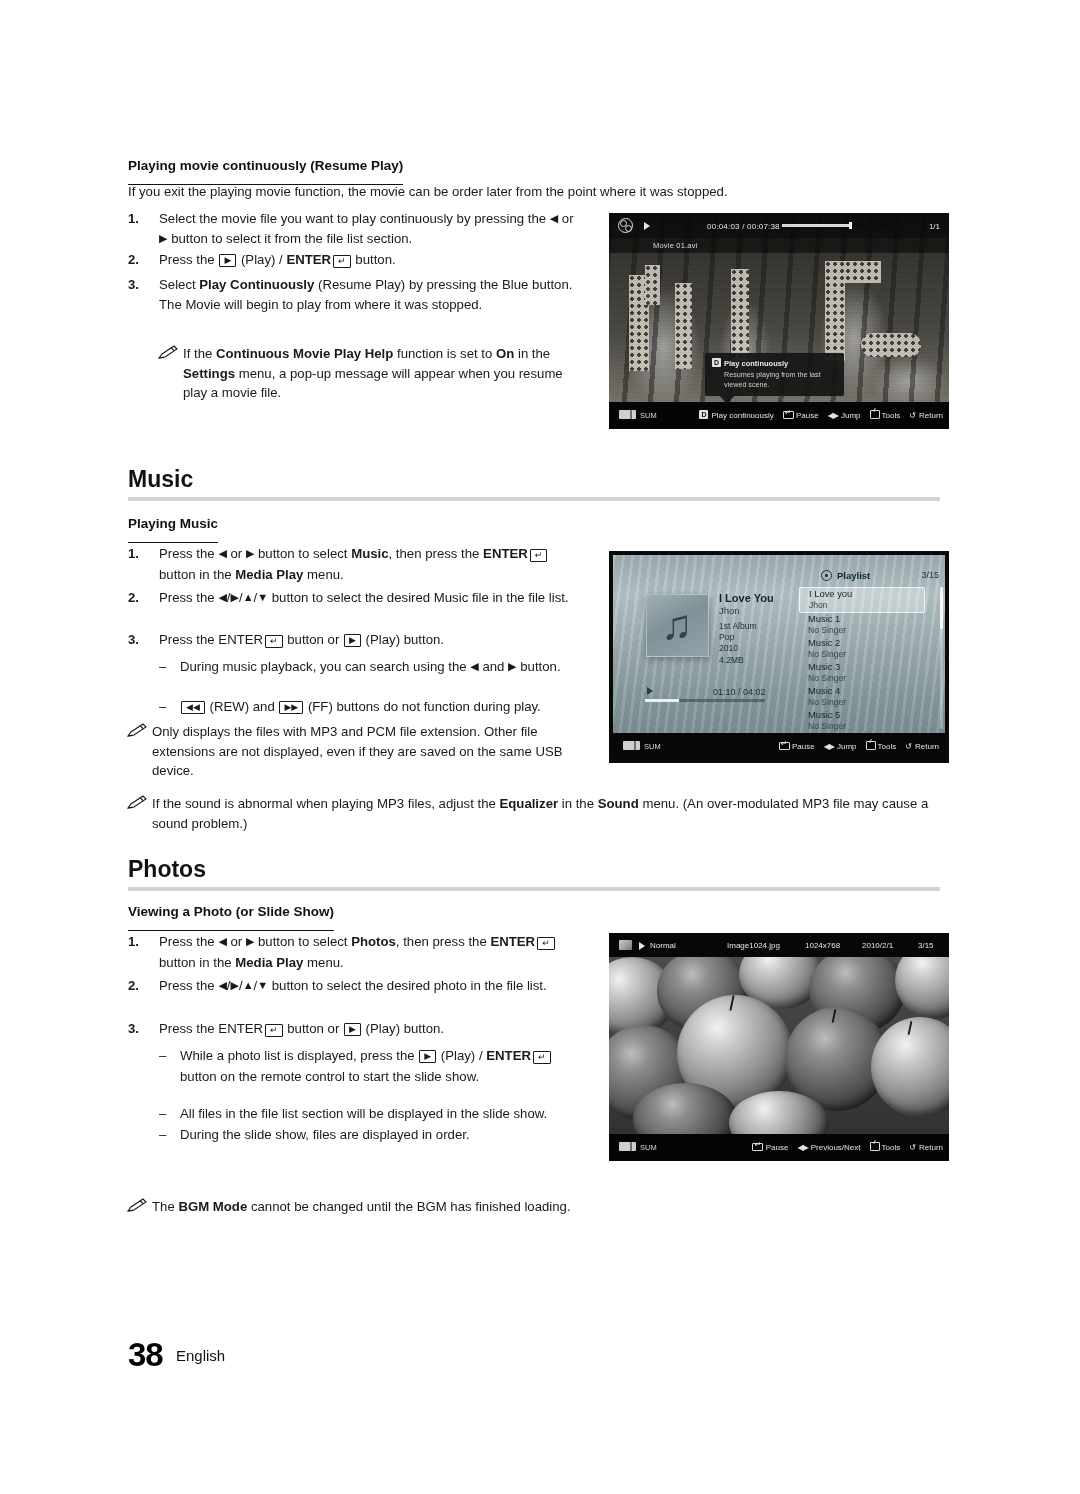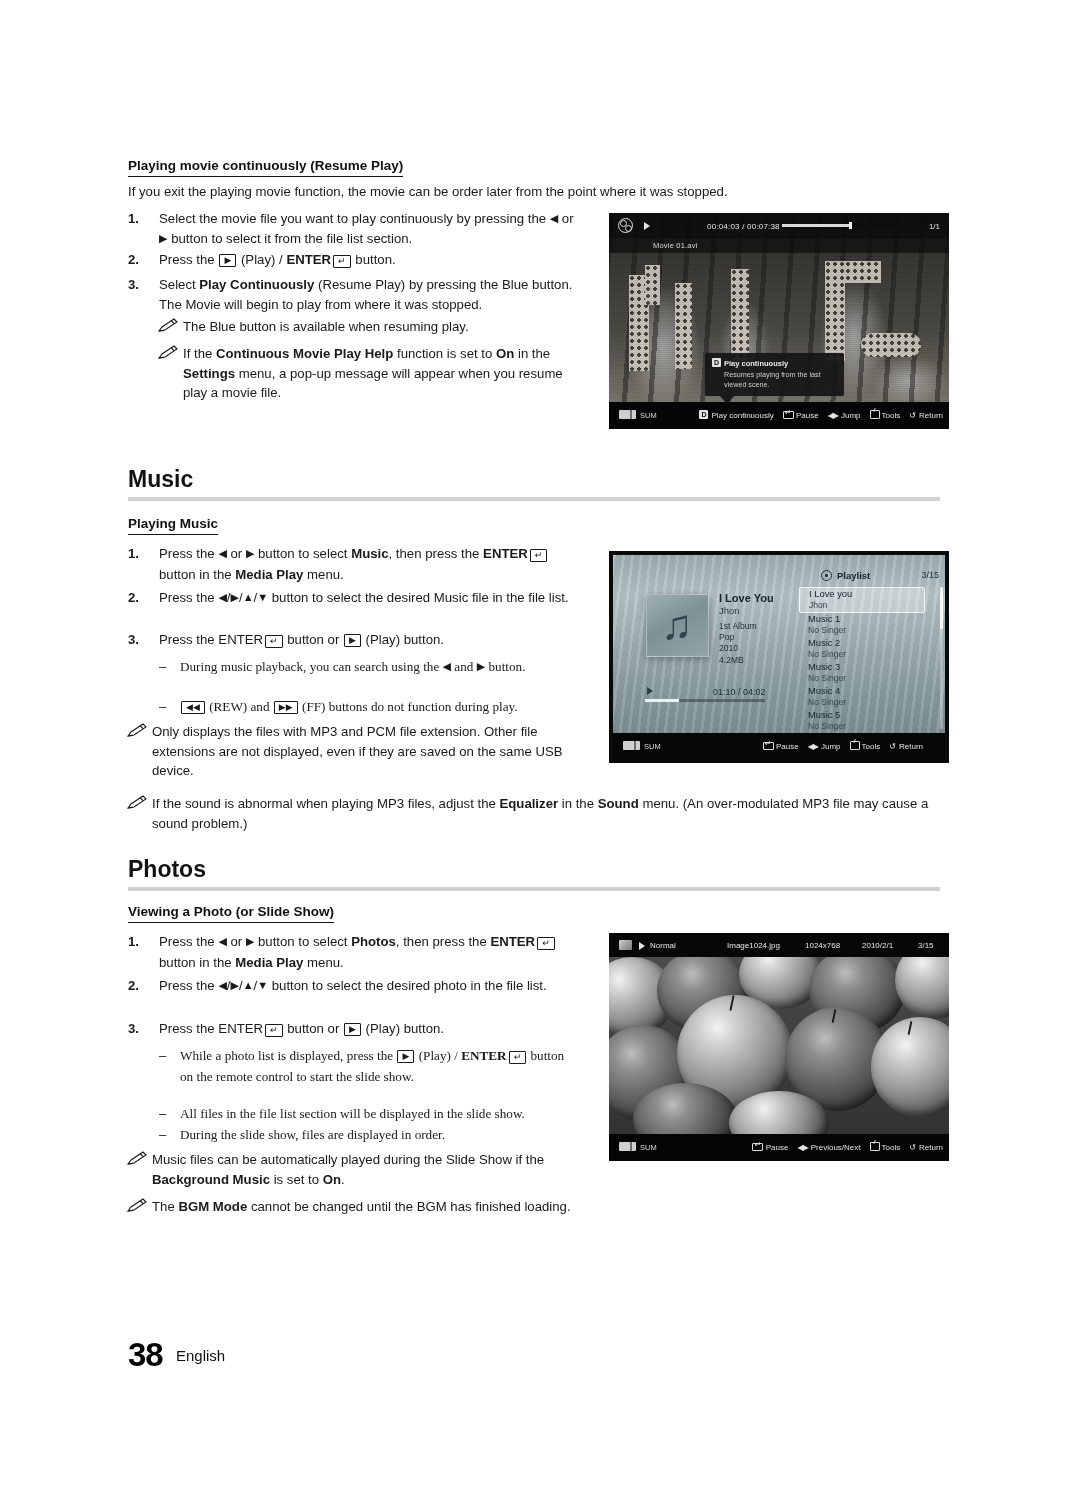--- a/index.html
+++ b/index.html
@@ -16,41 +16,41 @@
 
   
   .chapter-title{
     position:absolute; left:128px; top:98px;
     font-size:40px; font-weight:400; letter-spacing:-0.5px;
     color:#2b2b2b;
   }
   .sub-underline{
     position:absolute;
     font-size:13.5px; font-weight:bold; color:#111;
-    border-bottom:1.6px solid #111; padding-bottom:3px;
+    border-bottom:1.6px solid #111; padding-bottom:11px;
   }
   .section-head{
     position:absolute; left:128px;
     font-size:23px; font-weight:bold; color:#111;
   }
   .section-rule{
     position:absolute; left:128px; width:812px; height:4px;
     background:#d2d2d2;
   }
 
   
   .ptext{ position:absolute; font-size:13.2px; line-height:19.5px; color:#1a1a1a; }
 
   .li{ position:absolute; font-size:13.2px; line-height:19.5px; }
   .li .num{ position:absolute; left:0; top:0; font-weight:bold; width:22px; }
   .li .bd{ margin-left:31px; display:block; }
 
   .dash{ position:absolute; font-size:13.2px; line-height:19.5px; }
   .dash .dsh{ position:absolute; left:0; top:0; width:14px; }
-  .dash .bd{ margin-left:21px; display:block;font-family:Liberation Serif, serif; }
+  .dash .bd{ margin-left:21px; display:block; }
 
   .note{ position:absolute; font-size:13.2px; line-height:19.5px; }
   .note .bd{ margin-left:24px; display:block; }
   .pencil{
     position:absolute; left:-2px; top:1px; width:22px; height:15px;
   }
 
   
   .key{
     display:inline-block; border:1.6px solid #1a1a1a;
@@ -235,28 +235,20 @@
   </div>
   <div class="li" style="left:128px; top:250px; width:452px;">
     <span class="num">2.</span>
     <span class="bd">Press the <span class="key">▶</span> (Play) / <b>ENTER</b><span class="ent"><span class="key">↵</span></span> button.</span>
   </div>
   <div class="li" style="left:128px; top:275px; width:452px;">
     <span class="num">3.</span>
     <span class="bd">Select <b>Play Continuously</b> (Resume Play) by pressing the Blue button. The Movie will begin to play from where it was stopped.</span>
   </div>
 
-  <div class="note" style="left:159px; top:317px; width:420px;">
-    <svg class="pencil" viewBox="0 0 22 15">
-      <path d="M2 13 L5 9 L17 1 L20 4 L8 12 Z" fill="none" stroke="#1a1a1a" stroke-width="1.1"></path>
-      <path d="M2 13 L7 12.4" stroke="#1a1a1a" stroke-width="1.1" fill="none"></path>
-      <path d="M14 2.5 L17 5.6" stroke="#1a1a1a" stroke-width="1.1" fill="none"></path>
-    </svg>
-    <span class="bd">The Blue button is available when resuming play.</span>
-  </div>
   <div class="note" style="left:159px; top:344px; width:420px;">
     <svg class="pencil" viewBox="0 0 22 15">
       <path d="M2 13 L5 9 L17 1 L20 4 L8 12 Z" fill="none" stroke="#1a1a1a" stroke-width="1.1"></path>
       <path d="M2 13 L7 12.4" stroke="#1a1a1a" stroke-width="1.1" fill="none"></path>
       <path d="M14 2.5 L17 5.6" stroke="#1a1a1a" stroke-width="1.1" fill="none"></path>
     </svg>
     <span class="bd">If the <b>Continuous Movie Play Help</b> function is set to <b>On</b> in the <b>Settings</b> menu, a pop-up message will appear when you resume play a movie file.</span>
   </div>
 
   <div class="shot" id="movie-shot">
@@ -399,21 +391,21 @@
     </div>
     <div class="pl-scroll">
       <div class="pl-thumb"></div>
     </div>
 
     <div class="mu-osd-bottom">
       <div class="usb">
         <span class="usb-ic"></span><span>SUM</span>
       </div>
       <div class="btnrow">
-        <span class="lbl"><span class="gl-enter"></span> <span>Pause</span></span><span class="lbl"><span class="gl gl-lr">◀▶</span><span>Jump</span></span><span class="lbl"><span class="gl-tools"></span> <span>Tools</span></span><span class="lbl" style="margin-right:16px"><span class="gl">↺</span><span>Return</span></span>
+        <span class="lbl"><span class="gl-enter"></span> <span>Pause</span></span><span class="lbl"><span class="gl gl-lr">◀▶</span><span>Jump</span></span><span class="lbl"><span class="gl-tools"></span> <span>Tools</span></span><span class="lbl" style="margin-right:0"><span class="gl">↺</span><span>Return</span></span>
       </div>
     </div>
   </div>
 
   <div class="section-head" style="top:856px;">Photos</div>
   <div class="section-rule" style="top:887px;"></div>
 
   <div class="sub-underline" style="left:128px; top:904px;">Viewing a Photo (or Slide Show)</div>
 
   <div class="li" style="left:128px; top:932px; width:452px;">
@@ -435,28 +427,20 @@
   </div>
   <div class="dash" style="left:159px; top:1104px; width:440px;">
     <span class="dsh">–</span>
     <span class="bd">All files in the file list section will be displayed in the slide show.</span>
   </div>
   <div class="dash" style="left:159px; top:1125px; width:440px;">
     <span class="dsh">–</span>
     <span class="bd">During the slide show, files are displayed in order.</span>
   </div>
 
-  <div class="note" style="left:128px; top:1150px; width:452px;">
-    <svg class="pencil" viewBox="0 0 22 15">
-      <path d="M2 13 L5 9 L17 1 L20 4 L8 12 Z" fill="none" stroke="#1a1a1a" stroke-width="1.1"></path>
-      <path d="M2 13 L7 12.4" stroke="#1a1a1a" stroke-width="1.1" fill="none"></path>
-      <path d="M14 2.5 L17 5.6" stroke="#1a1a1a" stroke-width="1.1" fill="none"></path>
-    </svg>
-    <span class="bd">Music files can be automatically played during the Slide Show if the <b>Background Music</b> is set to <b>On</b>.</span>
-  </div>
   <div class="note" style="left:128px; top:1197px; width:452px;">
     <svg class="pencil" viewBox="0 0 22 15">
       <path d="M2 13 L5 9 L17 1 L20 4 L8 12 Z" fill="none" stroke="#1a1a1a" stroke-width="1.1"></path>
       <path d="M2 13 L7 12.4" stroke="#1a1a1a" stroke-width="1.1" fill="none"></path>
       <path d="M14 2.5 L17 5.6" stroke="#1a1a1a" stroke-width="1.1" fill="none"></path>
     </svg>
     <span class="bd">The <b>BGM Mode</b> cannot be changed until the BGM has finished loading.</span>
   </div>
 
   <div class="shot" id="photo-shot">

